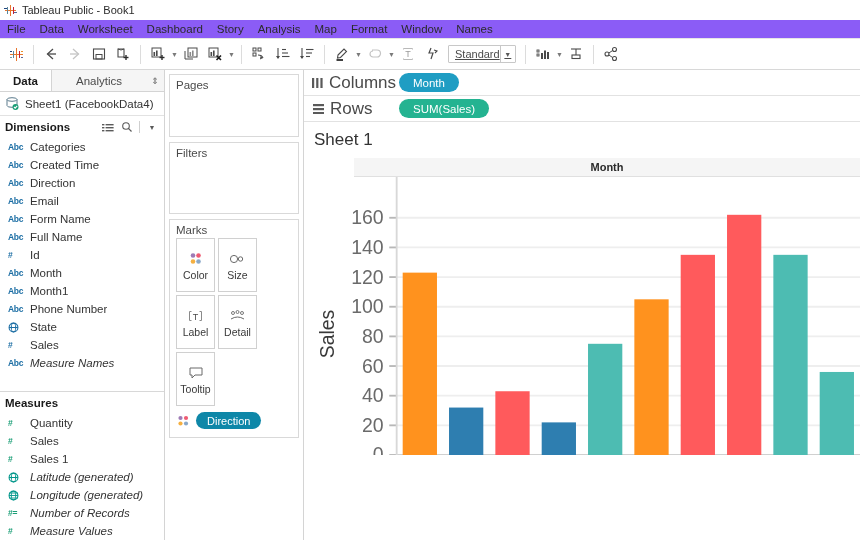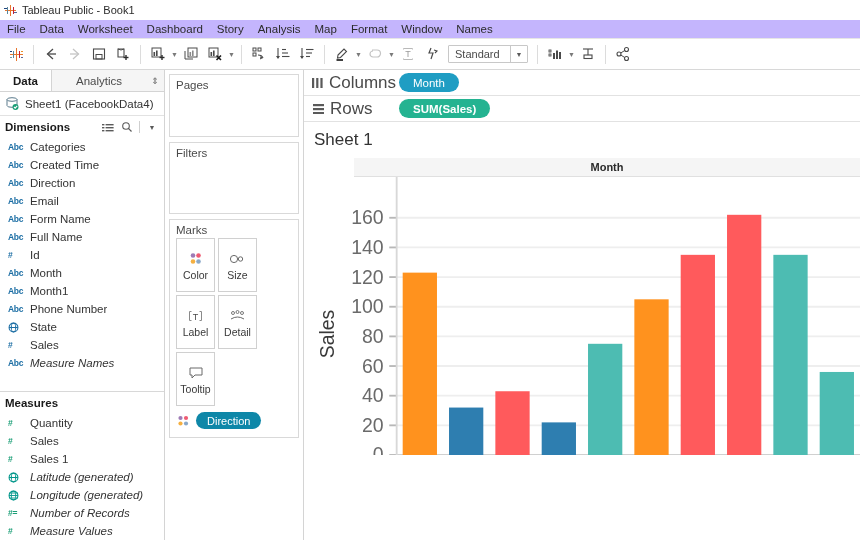--- a/index.html
+++ b/index.html
@@ -22,21 +22,21 @@
     font-size: 11px; color: #2b2b2b;
   }
   .tb-logo { width:13px; height:13px; margin-right:5px; flex:0 0 13px; position:relative; }
   .tb-logo svg { display:block; }
 
   
   .menubar {
     height: 19px; flex: 0 0 19px;
     display: flex; align-items: center;
     padding-left: 0px;
-    background: #c4b5fd;
+    background: #8b5cf6;
     border-bottom: 1px solid #e6e6e6;
     font-size: 11.5px; color: #2b2b2b;
   }
   .menubar .mi { padding: 0 7px; line-height: 19px; white-space: nowrap; cursor: default; }
 
   
   .toolbar {
     height: 31px; flex: 0 0 31px;
     display: flex; align-items: center;
     background: #ffffff;
@@ -45,24 +45,25 @@
   }
   .tbtn {
     width: 24px; height: 24px;
     display: flex; align-items: center; justify-content: center;
     color: #4a4a4a; flex: 0 0 auto; border-radius: 2px;
   }
   .tbtn.dis { color: #c4c4c4; }
   .tcaret { width: 9px; height: 24px; display:flex; align-items:center; justify-content:center; color:#7a7a7a; font-size:7px; flex:0 0 9px;}
   .tsep { width: 1px; height: 19px; background: #dcdcdc; margin: 0 5px; flex: 0 0 1px; }
   .fitsel {
-    height: 18px; width: 80px; margin: 0 4px;
+    height: 18px; width: 68px; margin: 0 4px;
     border: 1px solid #c8c8c8; background: #fff;
     display: flex; align-items: center; font-size: 11px; color:#4a4a4a;
     border-radius: 1px;
+    text-decoration: underline;
   }
   .fitsel .lbl { flex:1; padding-left: 6px; }
   .fitsel .ar { width:17px; border-left:1px solid #c8c8c8; height:100%; display:flex;align-items:center;justify-content:center;font-size:7px;color:#5a5a5a;}
 
   
   .body { flex: 1 1 auto; display: flex; min-height: 0; }
 
   
   .datapane { width: 165px; flex: 0 0 165px; display: flex; flex-direction: column;
               border-right: 1px solid #d4d4d4; background: #fff; min-height:0;}
@@ -117,21 +118,21 @@
   .mbtn .gl { font-size:10.5px; color:#3a3a3a; }
 
   .pillrow { display:flex; align-items:center; padding:6px 6px 2px 6px; gap:4px; }
   .pillrow .dots { width:16px; height:14px; flex:0 0 16px; }
   .pill {
     height:17px; border-radius:9px; display:flex; align-items:center;
     padding:0 11px; color:#fff; font-size:11px; white-space:nowrap;
   }
   .pill.blue { background:#0e87a8; }
   .pill.tblue { background:#1f9dc3; }
-  .pill.green { background:#24b391;font-weight:bold; }
+  .pill.green { background:#24b391; }
 
   
   .viewpane { flex:1 1 auto; display:flex; flex-direction:column; min-width:0; background:#fff; }
   .shelfrow { height:26px; flex:0 0 26px; display:flex; align-items:center;
               border-bottom:1px solid #e2e2e2; }
   .shelflabel { width:92px; flex:0 0 92px; display:flex; align-items:center; gap:6px;
                 padding-left:8px; font-size:17px; color:#4a4a4a; }
   .shelflabel .si { width:12px; display:flex;align-items:center;justify-content:center; color:#5a5a5a;}
   .shelfdrop { flex:1 1 auto; display:flex; align-items:center; padding-left:3px; }
   .shelfdrop .pill { height:19px; border-radius:10px; font-size:11.5px; padding:0 14px; }

